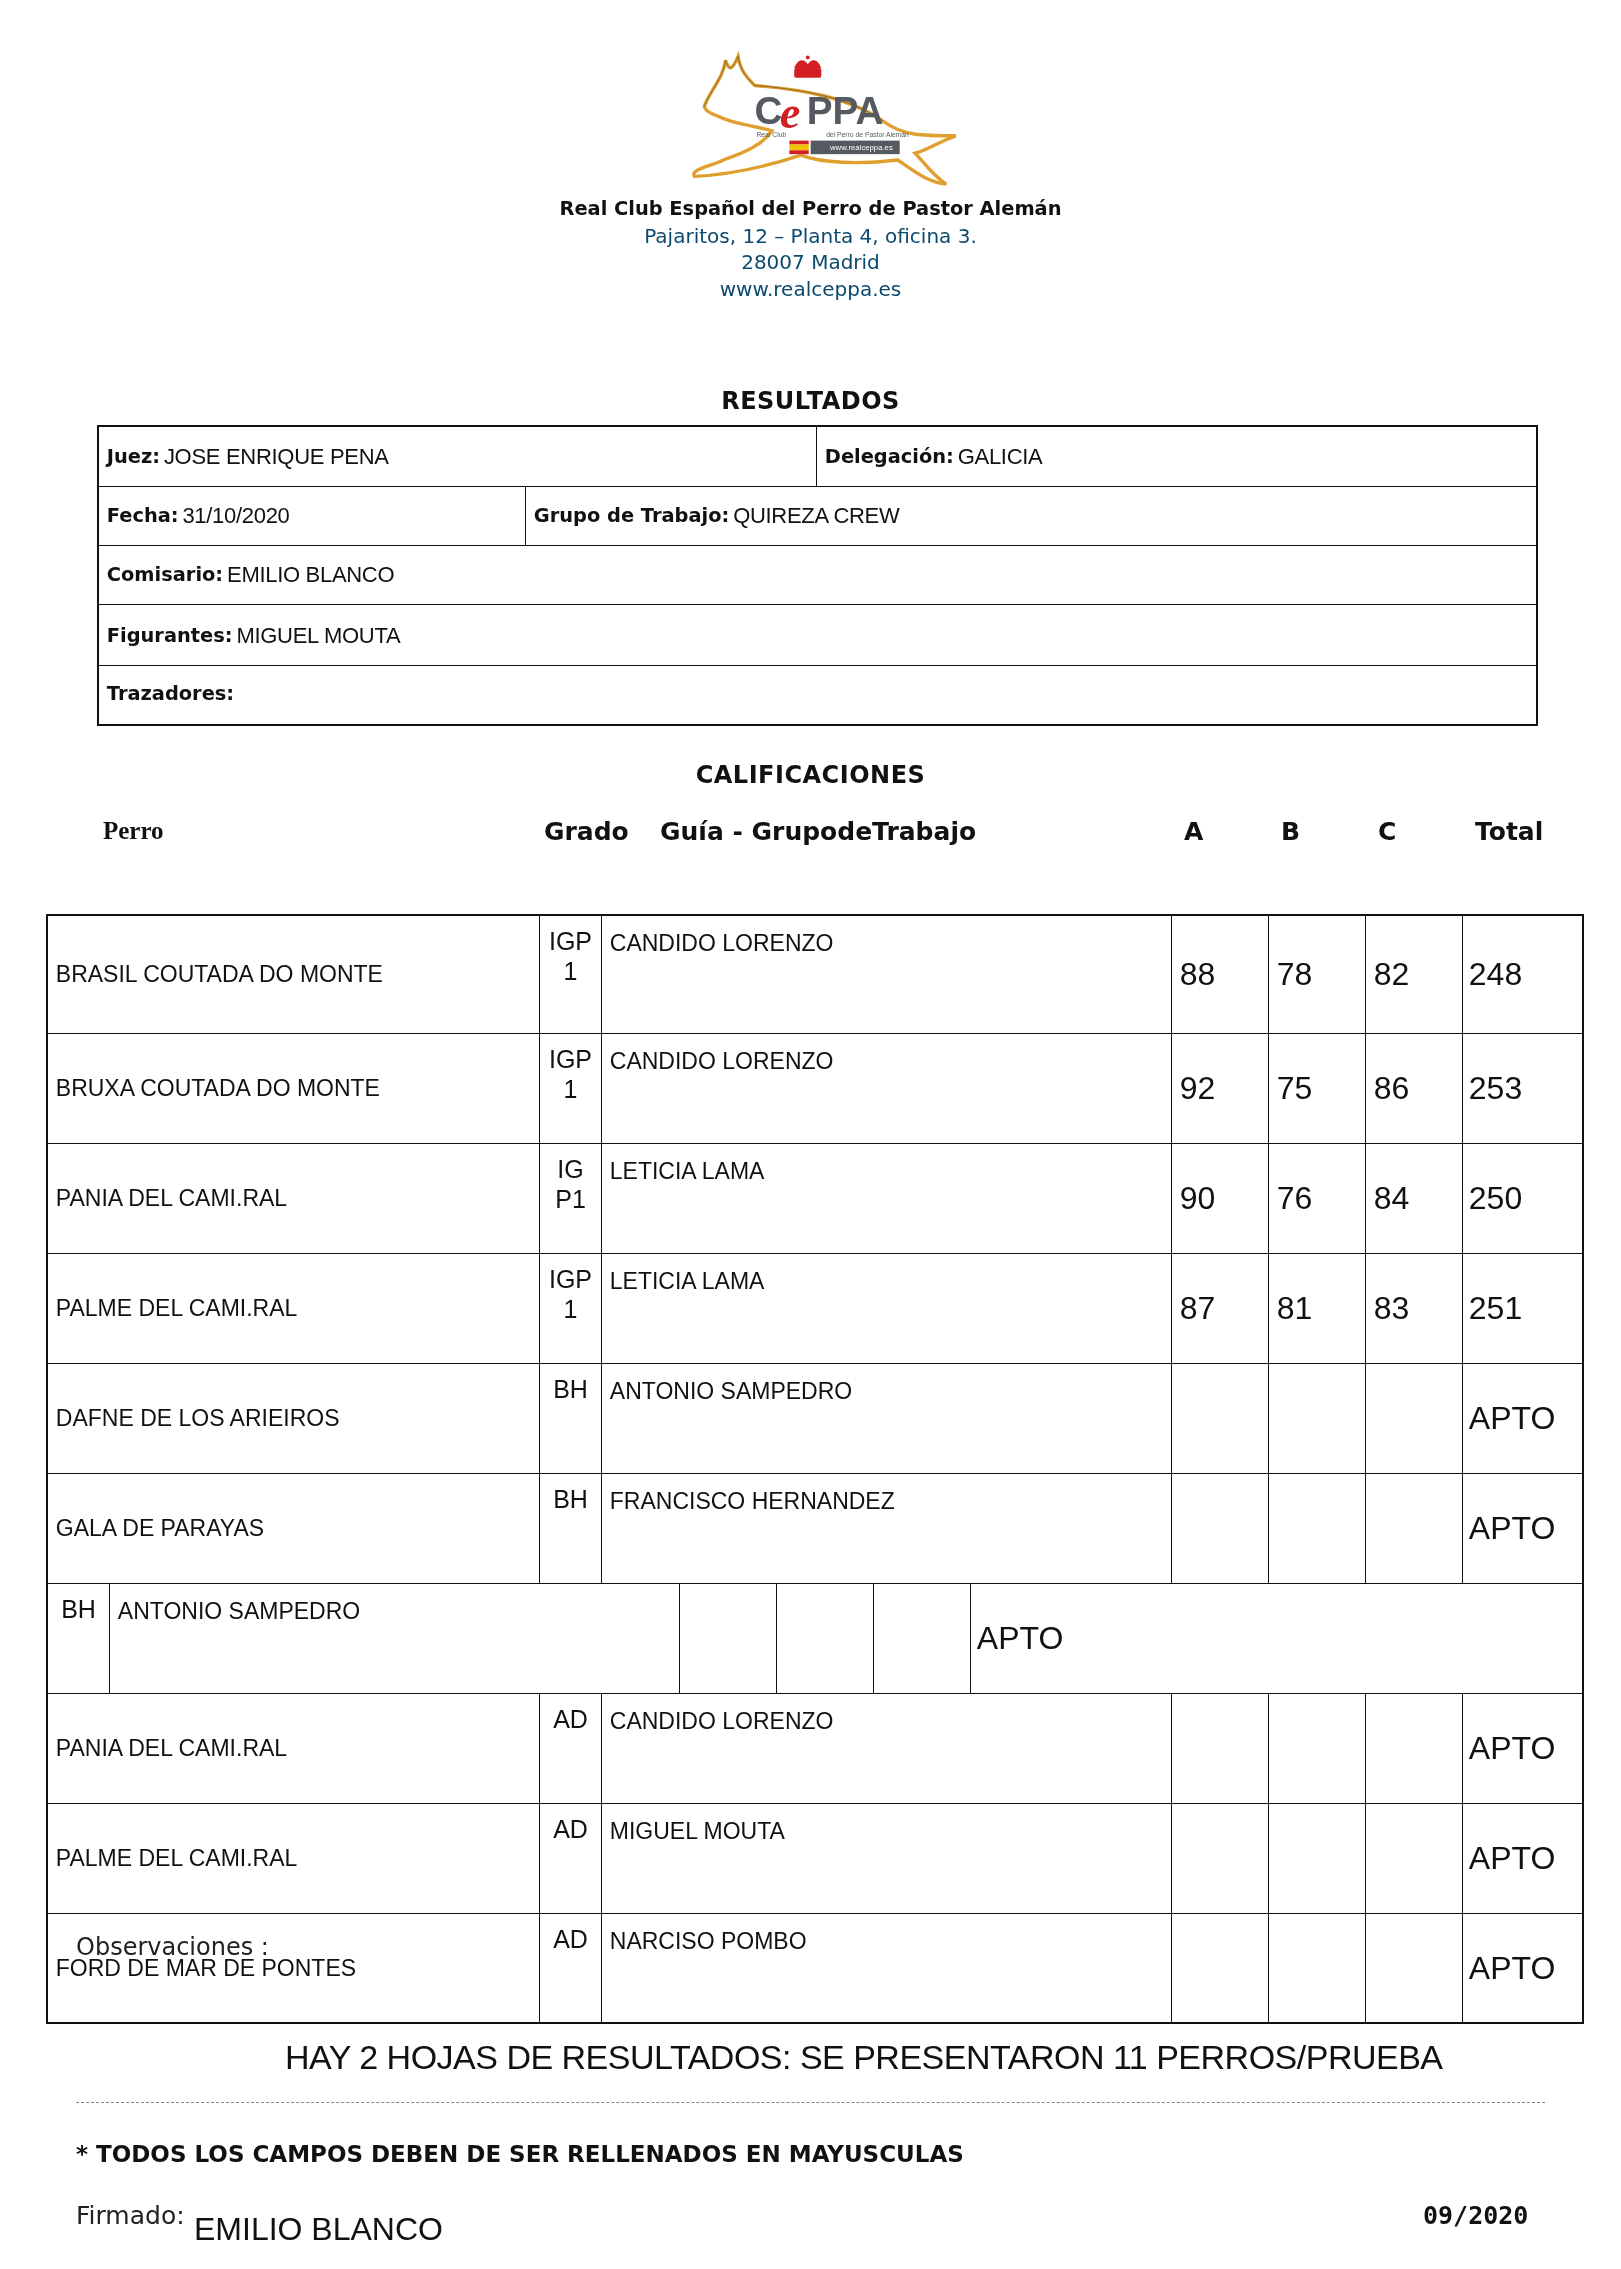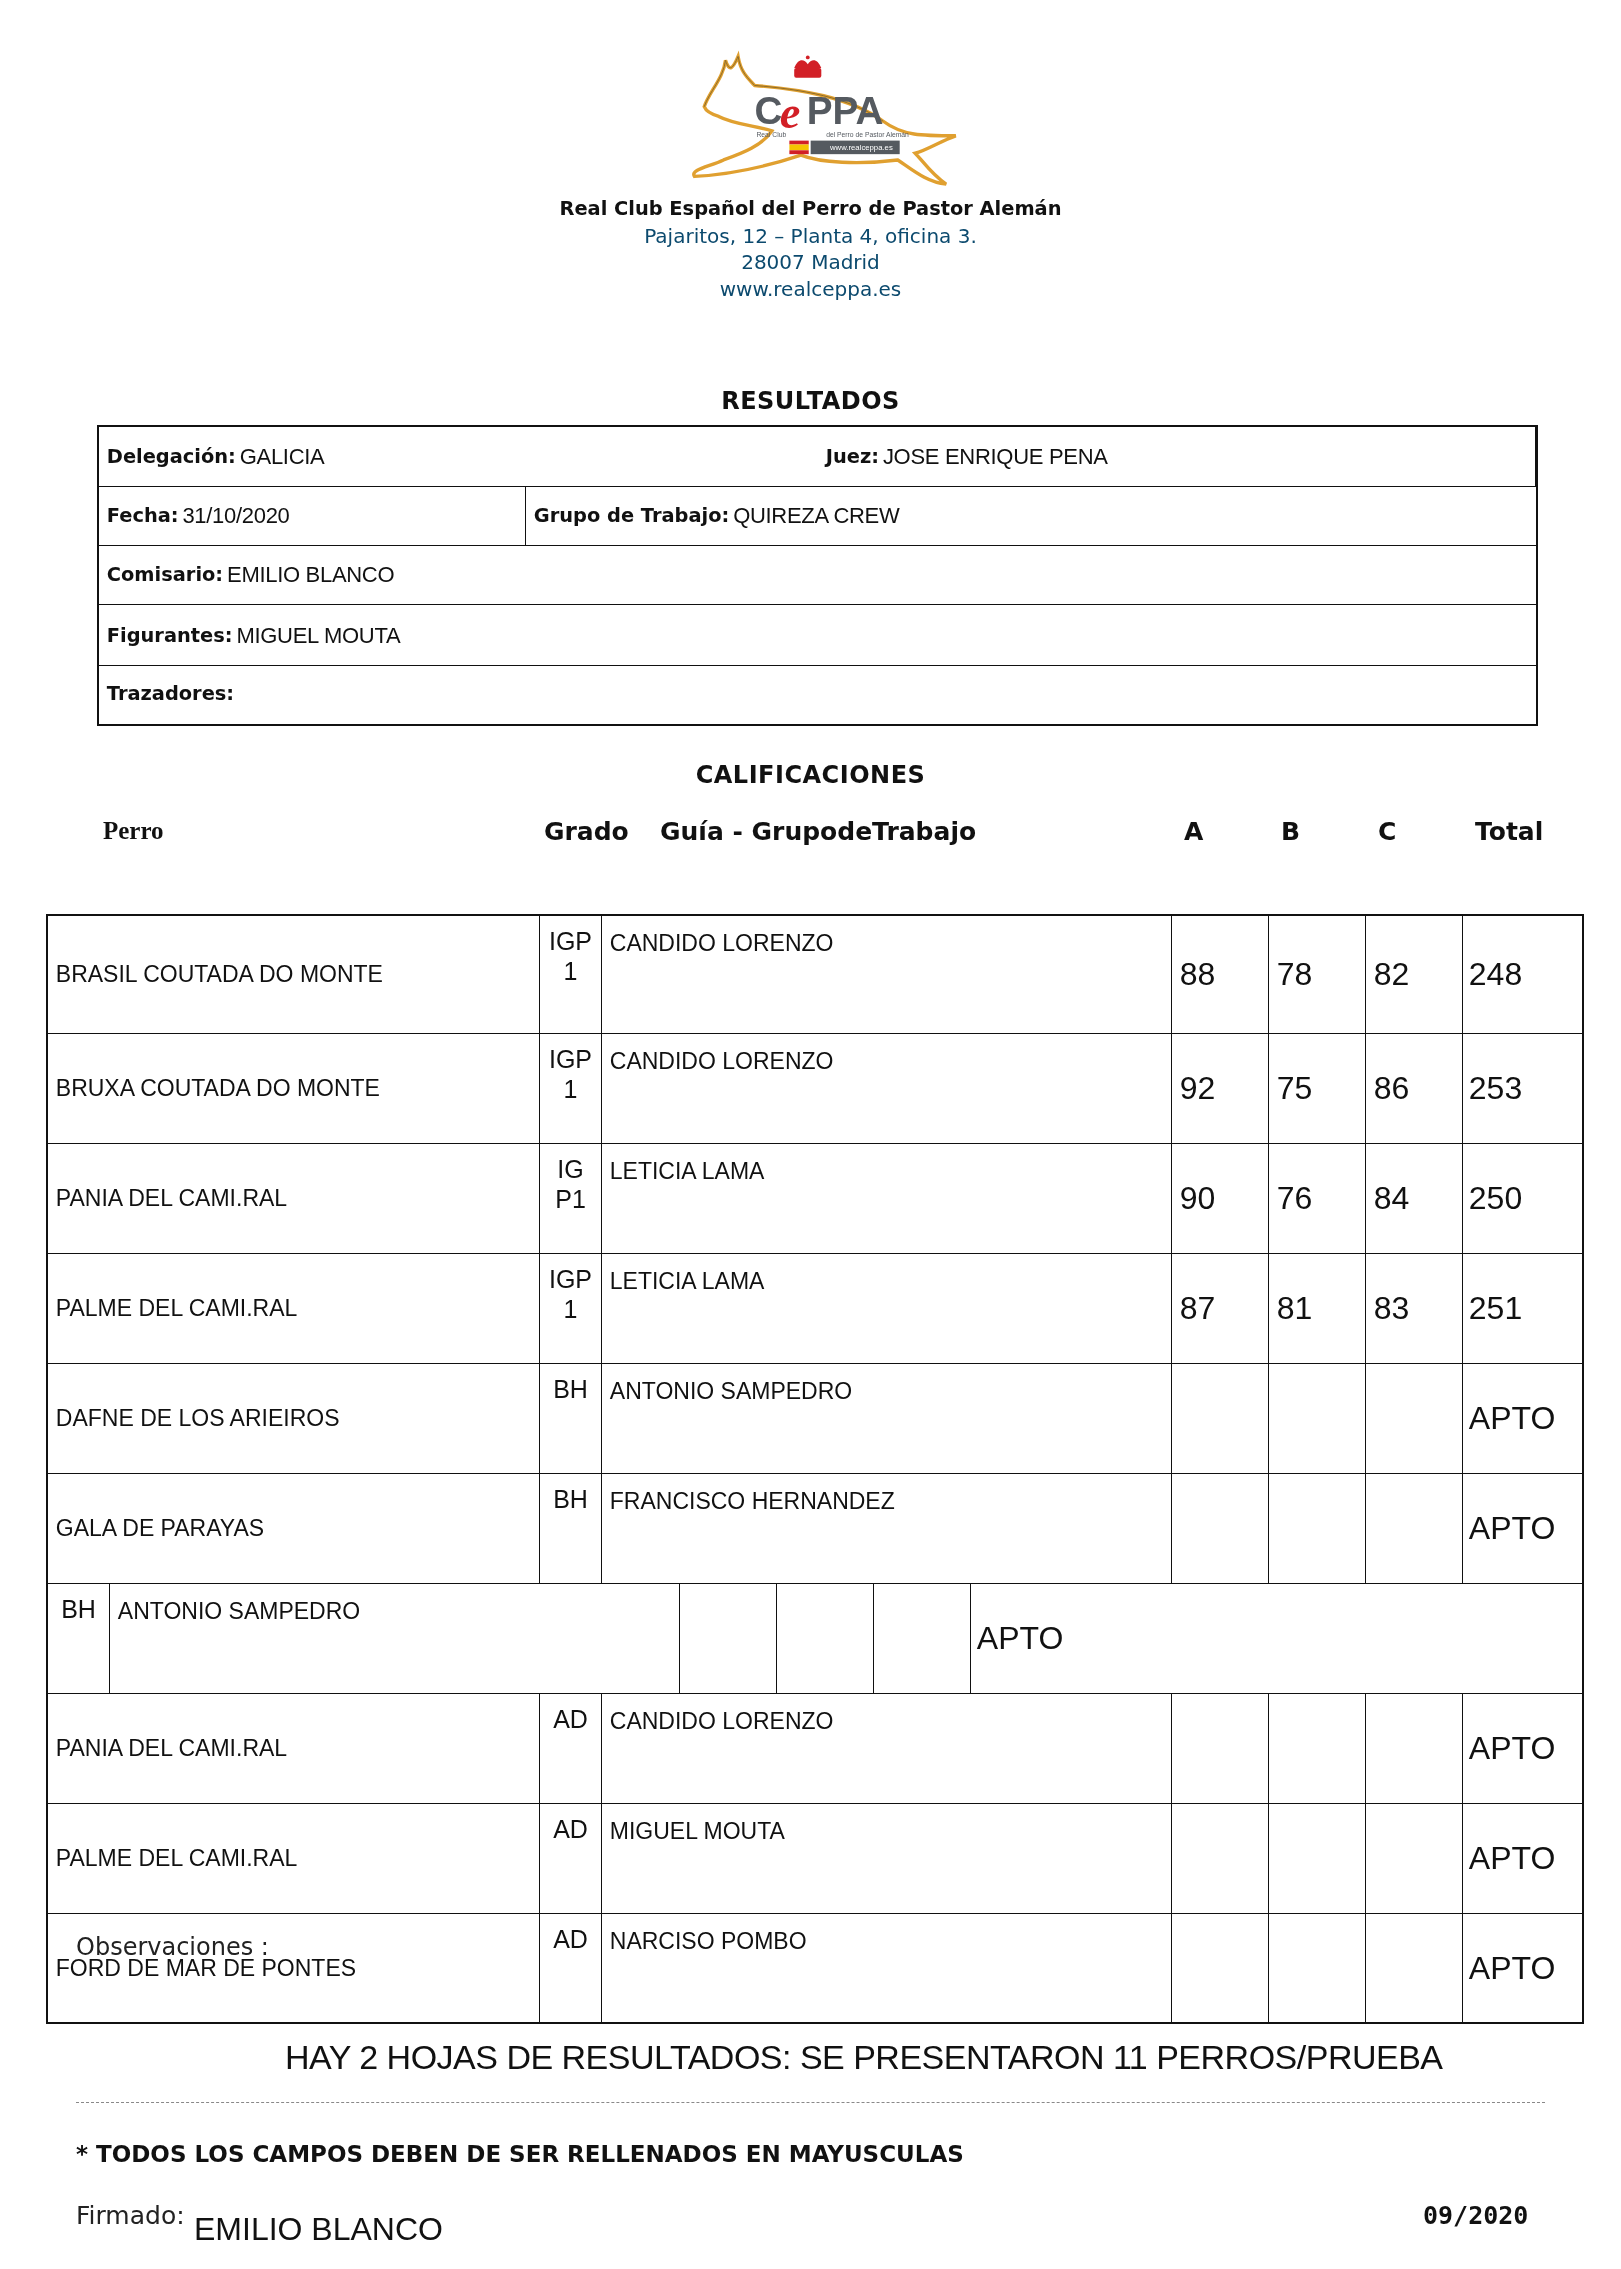--- a/index.html
+++ b/index.html
@@ -84,27 +84,27 @@
 
 <div class="abs center club-name">Real Club Español del Perro de Pastor Alemán</div>
 <div class="abs center addr addr1">Pajaritos, 12 – Planta 4, oficina 3.</div>
 <div class="abs center addr addr2">28007 Madrid</div>
 <div class="abs center addr addr3">www.realceppa.es</div>
 
 <div class="abs center section-title t-resultados">RESULTADOS</div>
 
 <div class="abs info">
   <div class="info-row" style="top:0;">
-    <div class="info-cell" style="flex:1;">
-      <span class="lbl">Delegación:</span>
-      <span class="val">GALICIA</span>
-    </div>
     <div class="info-cell split" style="width:718px;">
       <span class="lbl">Juez:</span>
       <span class="val">JOSE ENRIQUE PENA</span>
+    </div>
+    <div class="info-cell" style="flex:1;">
+      <span class="lbl">Delegación:</span>
+      <span class="val">GALICIA</span>
     </div>
   </div>
   <div class="info-row" style="top:59px;">
     <div class="info-cell split" style="width:427px;">
       <span class="lbl">Fecha:</span>
       <span class="val">31/10/2020</span>
     </div>
     <div class="info-cell" style="flex:1;">
       <span class="lbl">Grupo de Trabajo:</span>
       <span class="val">QUIREZA CREW</span>

